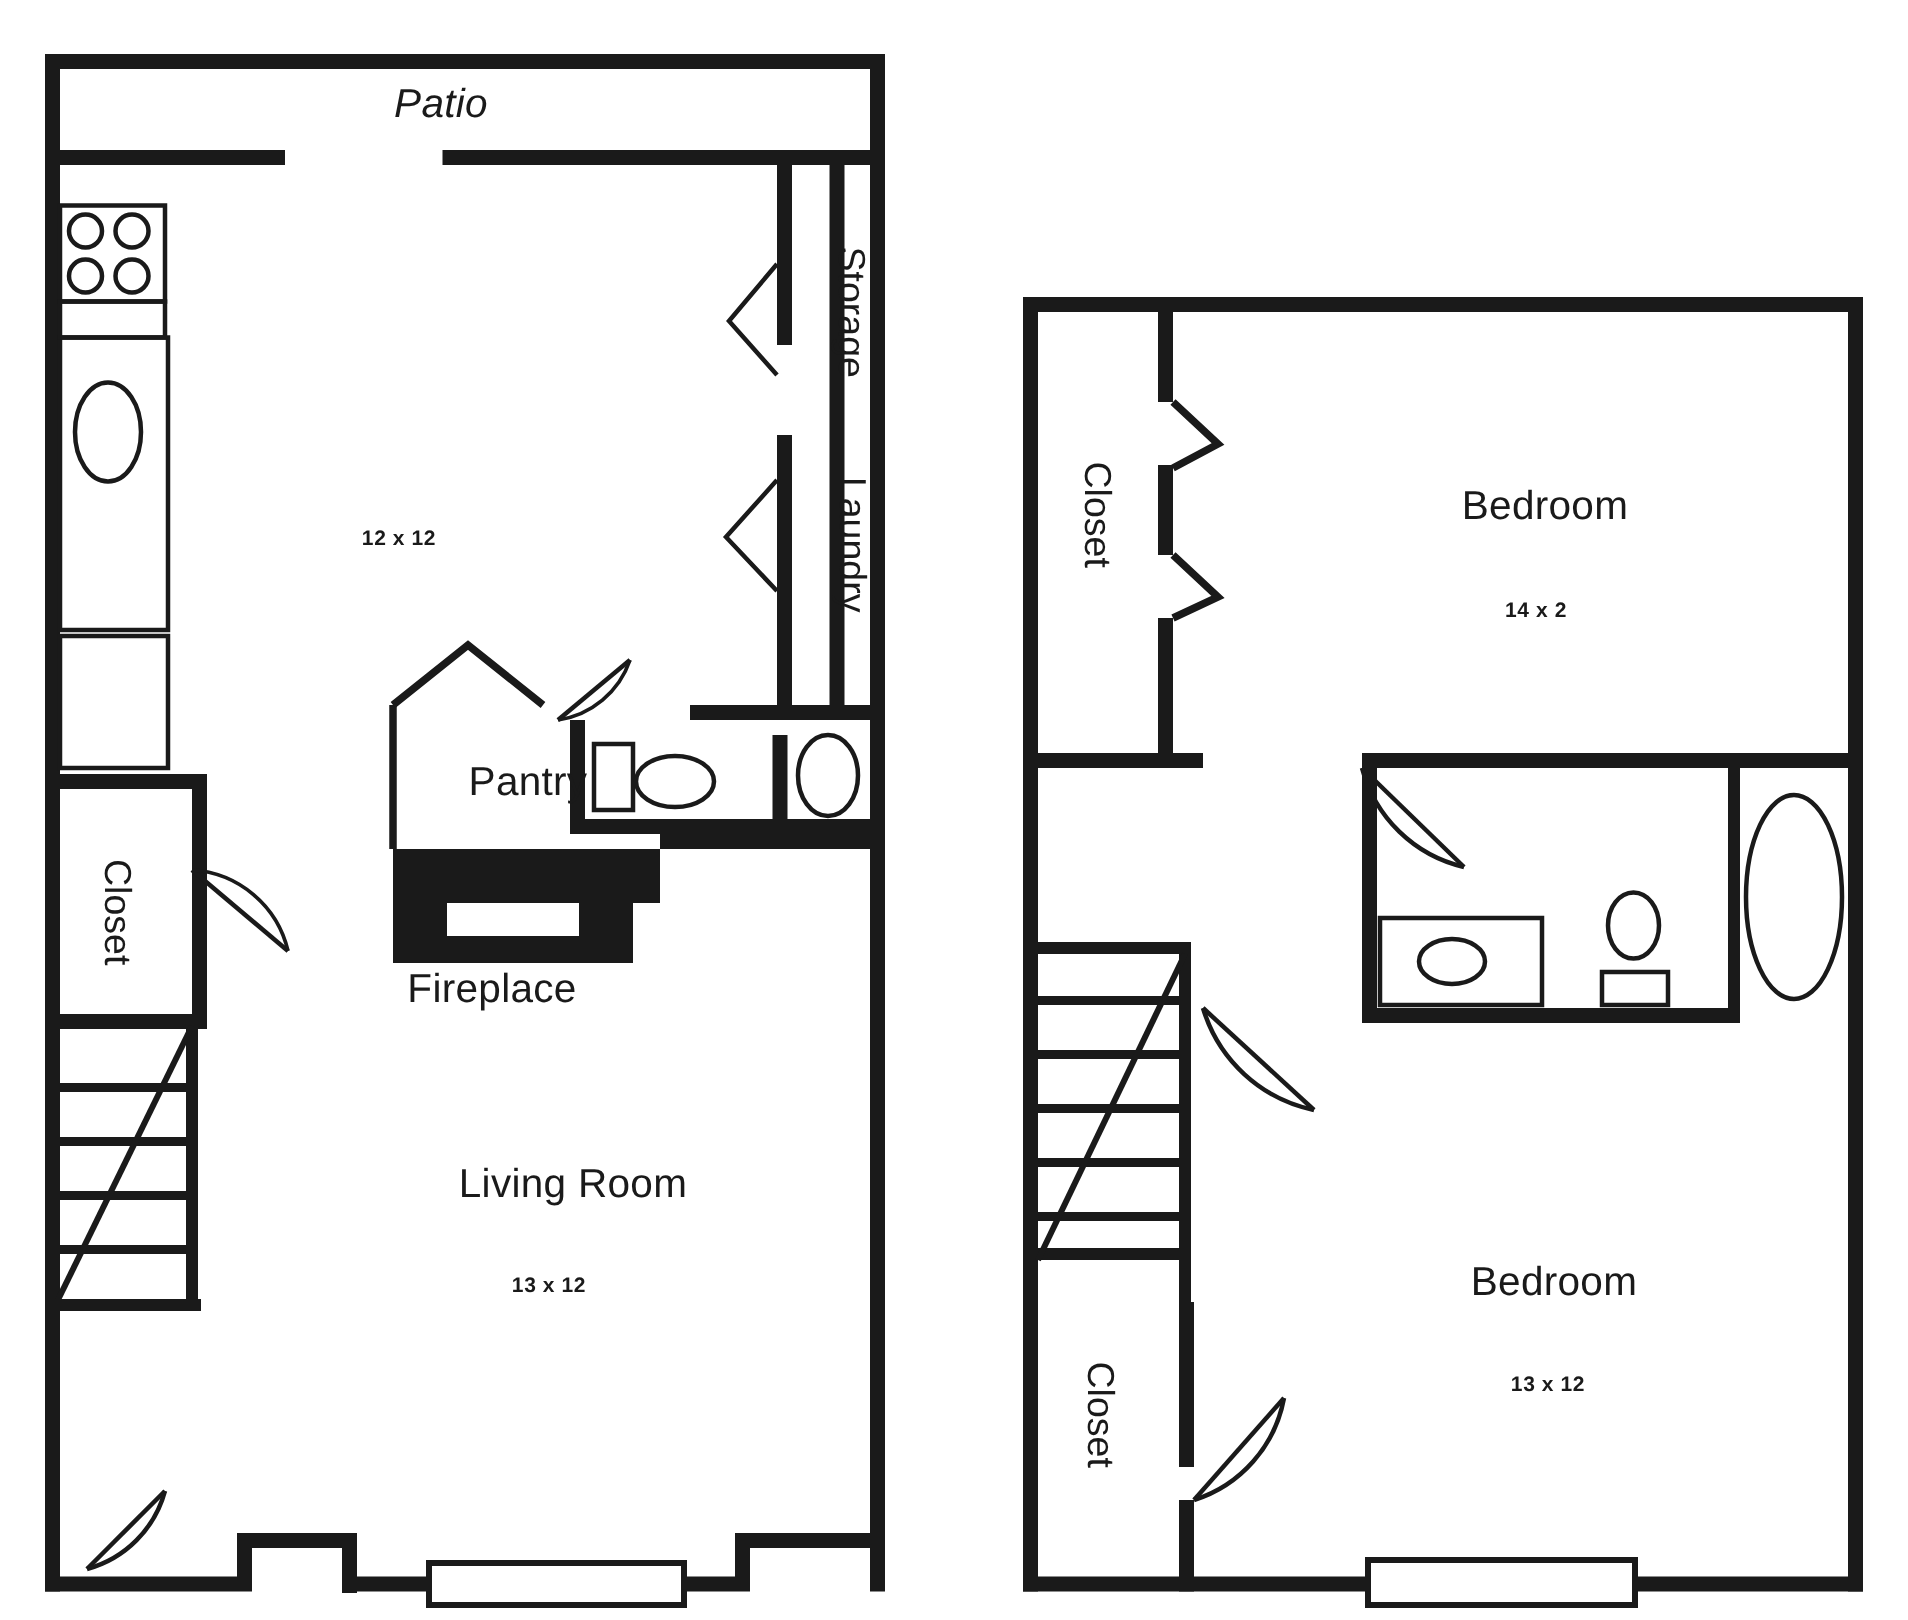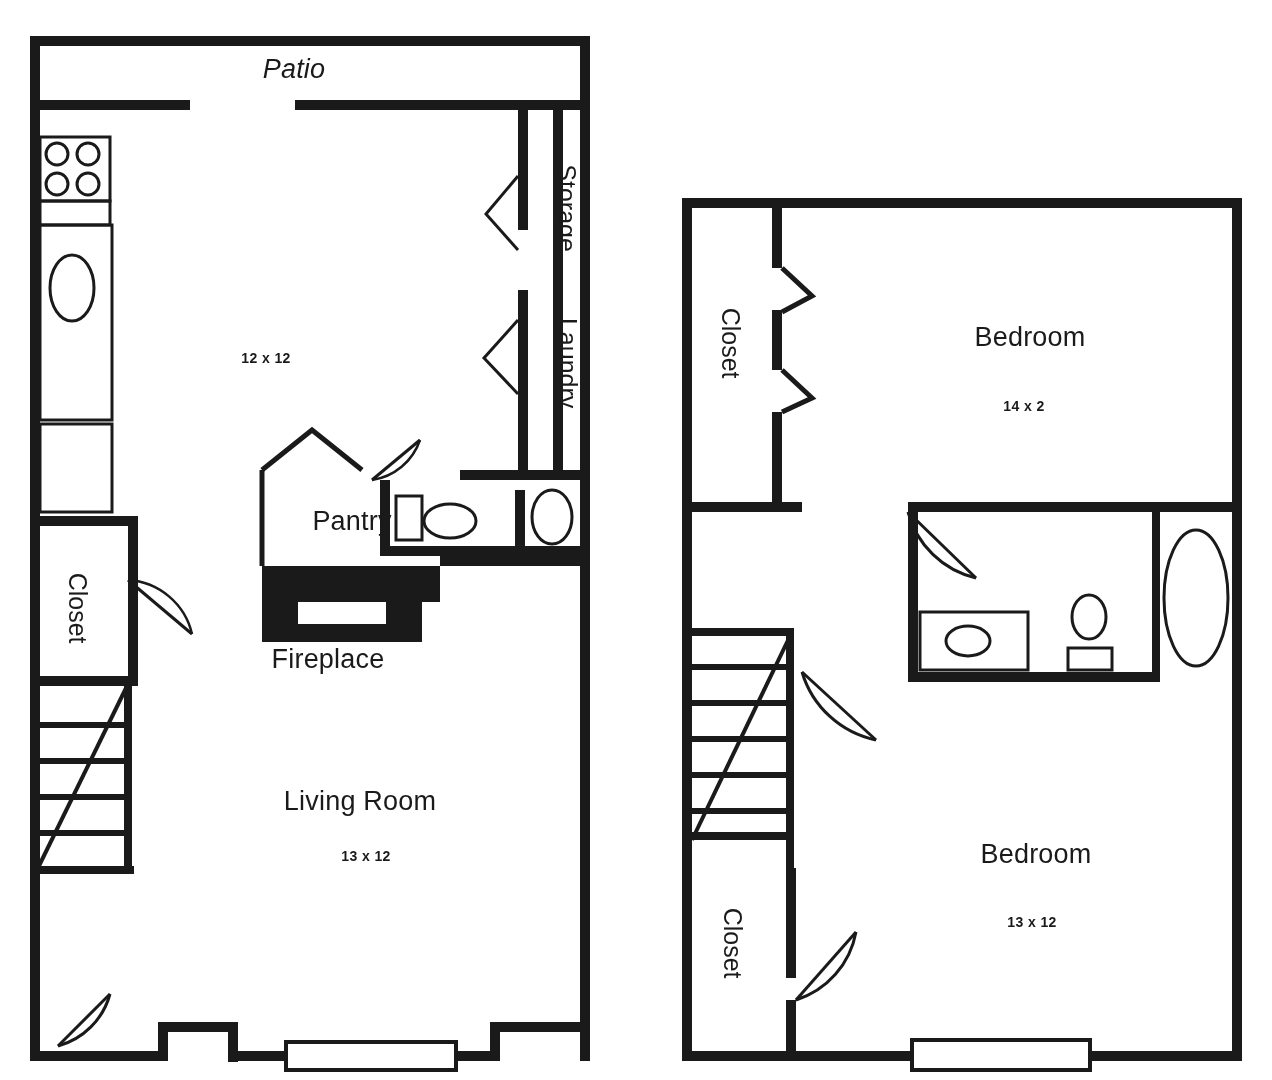--- a/index.html
+++ b/index.html
@@ -254,21 +254,21 @@
   <div class="label small-name vert vert-cw" style="left:512px; top:195px; width:110px;">Storage</div>
 
   <div class="label small-name vert vert-cw" style="left:508px; top:350px; width:120px;">Laundry</div>
 
   <div class="label room-name center-block" style="left:320px; top:507px;margin-left:32px;">Pantry</div>
 
   <div class="label room-name center-block" style="left:328px; top:645px;">Fireplace</div>
 
   <div class="label small-name vert vert-cw" style="left:23px; top:595px; width:110px;">Closet</div>
 
-  <div class="label room-name center-block" style="left:360px; top:775px;margin-top:12px;">Living Room</div>
+  <div class="label room-name center-block" style="left:382px; top:775px;">Living Room</div>
   <div class="label room-dims center-block" style="left:366px; top:813px;">13 x 12</div>
 
   <div class="label small-name vert vert-cw" style="left:676px; top:330px; width:110px;">Closet</div>
 
   <div class="label room-name center-block" style="left:1030px; top:323px;">Bedroom</div>
   <div class="label room-dims center-block" style="left:1024px; top:363px;">14 x 2</div>
 
   <div class="label room-name center-block" style="left:1036px; top:840px;">Bedroom</div>
   <div class="label room-dims center-block" style="left:1032px; top:879px;">13 x 12</div>
 

